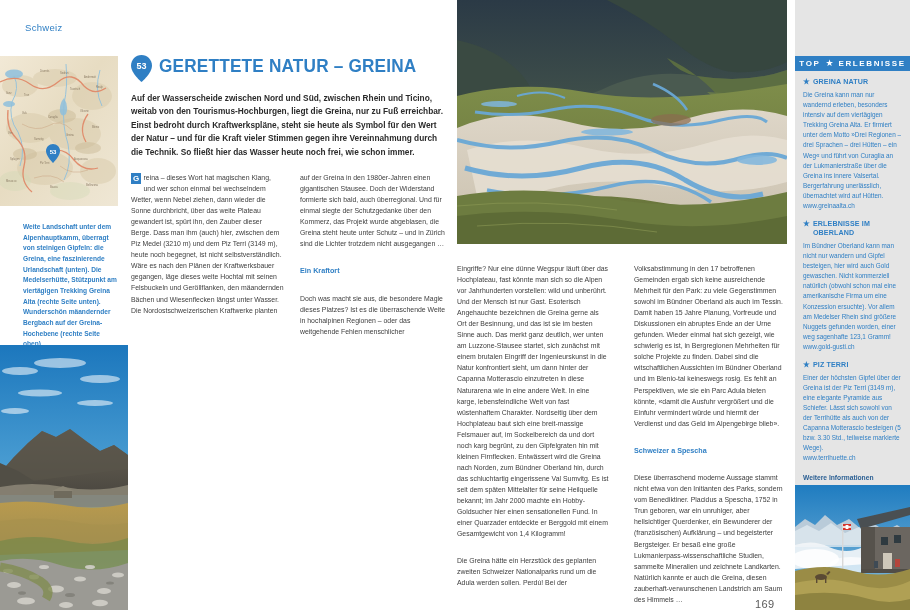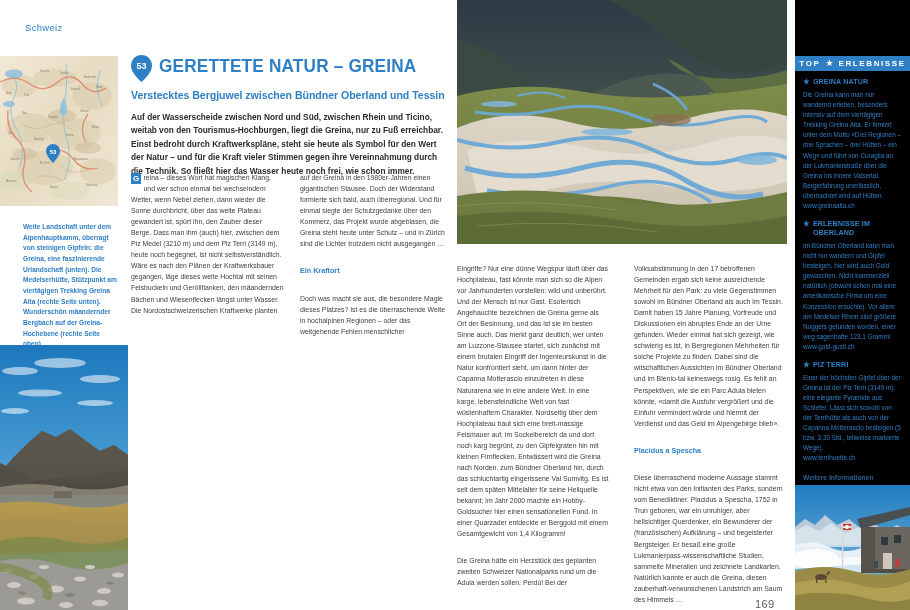--- a/index.html
+++ b/index.html
@@ -68,21 +68,21 @@
   #col2{left:300px;top:172px;width:146px;}
   #col3{left:457px;top:263px;width:152px;}
   #col4{left:634px;top:263px;width:152px;}
 
   
   .photo-top{position:absolute;left:457px;top:0;width:330px;height:244px;overflow:hidden;}
 
   
   .sidebar{
     position:absolute;left:795px;top:0;width:115px;height:610px;
-    background:#000000;
+    background:#e5e5e5;
   }
   .sb-bar{
     position:absolute;left:0;top:56px;width:115px;height:15px;background:#2f7fc4;
     display:flex;align-items:center;justify-content:center;gap:5px;
   }
   .sb-bar .t{color:#fff;font-weight:bold;font-size:8px;letter-spacing:1.6px;}
   .sb-bar .star{color:#fff;font-size:9px;line-height:9px;}
   .sb-body{position:absolute;left:8px;top:78px;width:99px;}
   .sb-item{margin-bottom:9px;}
   .sb-h{
@@ -271,21 +271,20 @@
   <div class="headline-wrap">
     <div class="hl-row">
       <div class="pin">
         <svg width="21" height="27" viewBox="0 0 21 27">
           <path d="M10.5 0 C4.7 0 0 4.7 0 10.5 C0 18.5 10.5 27 10.5 27 C10.5 27 21 18.5 21 10.5 C21 4.7 16.3 0 10.5 0Z" fill="#2f7fc4"></path>
           <text x="10.5" y="14" font-size="9" fill="#ffffff" font-family="Liberation Sans, sans-serif" text-anchor="middle" font-weight="bold">53</text>
         </svg>
       </div>
       <div class="hl-title">GERETTETE NATUR – GREINA</div>
     </div>
-    <div class="hl-sub">Verstecktes Bergjuwel zwischen Bündner Oberland und Tessin</div>
     <div class="hl-lead">Auf der Wasserscheide zwischen Nord und Süd, zwischen Rhein und Ticino, weitab von den Tourismus-Hochburgen, liegt die Greina, nur zu Fuß erreichbar. Einst bedroht durch Kraftwerkspläne, steht sie heute als Symbol für den Wert der Natur – und für die Kraft vieler Stimmen gegen ihre Vereinnahmung durch die Technik. So fließt hier das Wasser heute noch frei, wie schon immer.</div>
   </div>
 
   <div class="col" id="col1">
     <span class="dropcap">G</span>
     <p>reina – dieses Wort hat magischen Klang, und wer schon einmal bei wechselndem Wetter, wenn Nebel ziehen, dann wieder die Sonne durchbricht, über das weite Plateau gewandert ist, spürt ihn, den Zauber dieser Berge. Dass man ihm (auch) hier, zwischen dem Piz Medel (3210 m) und dem Piz Terri (3149 m), heute noch begegnet, ist nicht selbstverständlich. Wäre es nach den Plänen der Kraftwerksbauer gegangen, läge dieses weite Hochtal mit seinen Felsbuckeln und Geröllflanken, den mäandernden Bächen und Wiesenflecken längst unter Wasser. Die Nordostschweizerischen Kraftwerke planten</p>
   </div>
 
   <div class="col" id="col2">
     <p>auf der Greina in den 1980er-Jahren einen gigantischen Stausee. Doch der Widerstand formierte sich bald, auch überregional. Und für einmal siegte der Schutzgedanke über den Kommerz, das Projekt wurde abgeblasen, die Greina steht heute unter Schutz – und in Zürich sind die Lichter trotzdem nicht ausgegangen …</p>
@@ -349,21 +348,21 @@
     </svg>
   </div>
 
   <div class="col" id="col3">
     <p>Eingriffe? Nur eine dünne Wegspur läuft über das Hochplateau, fast könnte man sich so die Alpen vor Jahrhunderten vorstellen: wild und unberührt. Und der Mensch ist nur Gast. Esoterisch Angehauchte bezeichnen die Greina gerne als Ort der Besinnung, und das ist sie im besten Sinne auch. Das merkt ganz deutlich, wer unten am Luzzone-Stausee startet, sich zunächst mit einem brutalen Eingriff der Ingenieurskunst in die Natur konfrontiert sieht, um dann hinter der Capanna Motterascio einzutreten in diese Naturarena wie in eine andere Welt. In eine karge, lebensfeindliche Welt von fast wüstenhaftem Charakter. Nordseitig über dem Hochplateau baut sich eine breit-massige Felsmauer auf, im Sockelbereich da und dort noch karg begrünt, zu den Gipfelgraten hin mit kleinen Firnflecken. Entwässert wird die Greina nach Norden, zum Bündner Oberland hin, durch das schluchtartig eingerissene Val Sumvitg. Es ist seit dem späten Mittelalter für seine Heilquelle bekannt; im Jahr 2000 machte ein Hobby-Goldsucher hier einen sensationellen Fund. In einer Quarzader entdeckte er Berggold mit einem Gesamtgewicht von 1,4 Kilogramm!</p>
     <p>Die Greina hätte ein Herzstück des geplanten zweiten Schweizer Nationalparks rund um die Adula werden sollen. Perdú! Bei der</p>
   </div>
 
   <div class="col" id="col4">
     <p>Volksabstimmung in den 17 betroffenen Gemeinden ergab sich keine ausreichende Mehrheit für den Park: zu viele Gegenstimmen sowohl im Bündner Oberland als auch im Tessin. Damit haben 15 Jahre Planung, Vorfreude und Diskussionen ein abruptes Ende an der Urne gefunden. Wieder einmal hat sich gezeigt, wie schwierig es ist, in Bergregionen Mehrheiten für solche Projekte zu finden. Dabei sind die witschaftlichen Aussichten im Bündner Oberland und im Blenio-tal keineswegs rosig. Es fehlt an Perspektiven, wie sie ein Parc Adula bieten könnte, «damit die Ausfuhr vergrößert und die Einfuhr vermindert würde und hiermit der Verdienst und das Geld im Alpengebirge blieb».</p>
-    <p class="subhead">Placidus a Spescha</p>
+    <p class="subhead">Schweizer a Spescha</p>
     <p>Diese überraschend moderne Aussage stammt nicht etwa von den Initianten des Parks, sondern vom Benediktiner. Placidus a Spescha, 1752 in Trun geboren, war ein unruhiger, aber hellsichtiger Querdenker, ein Bewunderer der (französischen) Aufklärung – und begeisterter Bergsteiger. Er besaß eine große Lukmanierpass-wissenschaftliche Studien, sammelte Mineralien und zeichnete Landkarten. Natürlich kannte er auch die Greina, diesen zauberhaft-verwunschenen Landstrich am Saum des Himmels …</p>
   </div>
 
   <div class="sidebar">
     <div class="sb-bar">
       <span class="t">TOP</span>
       <span class="star">★</span>
       <span class="t">ERLEBNISSE</span>
     </div>
 

